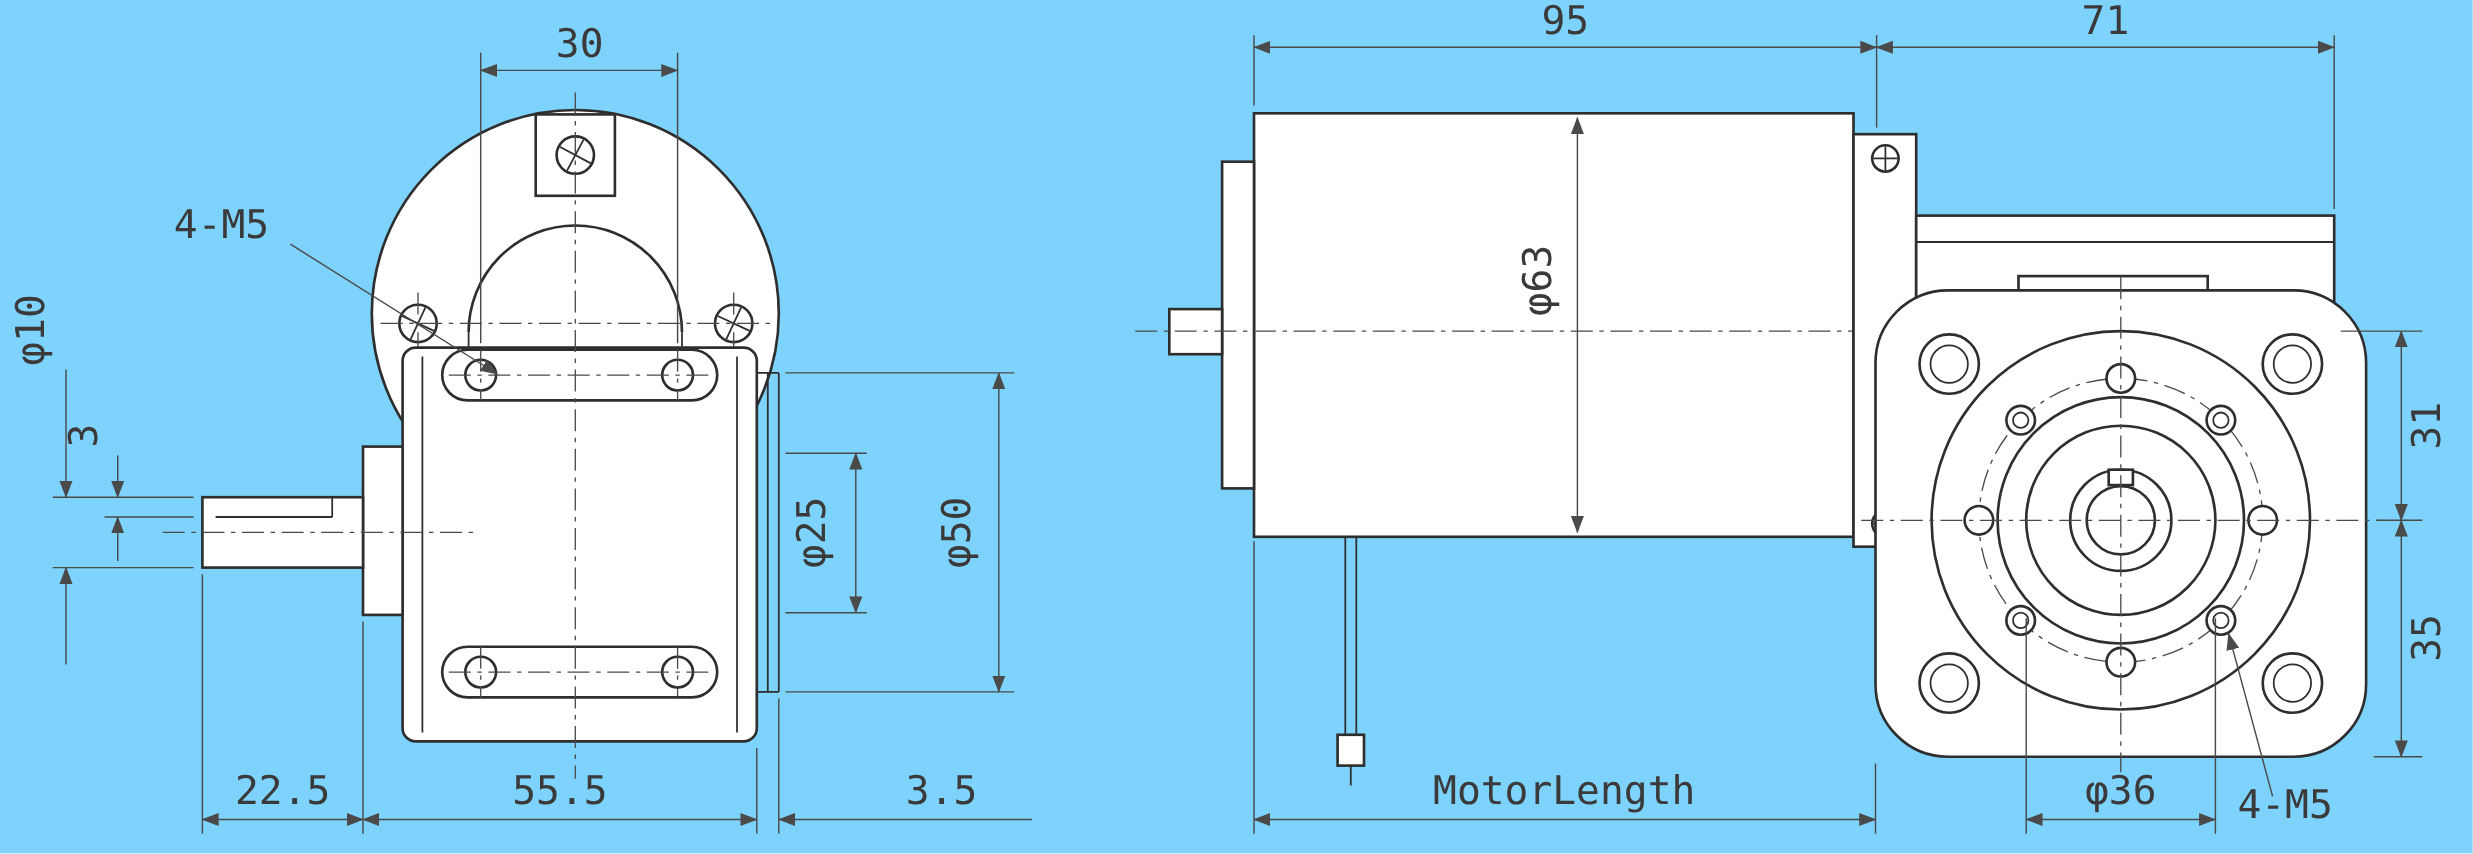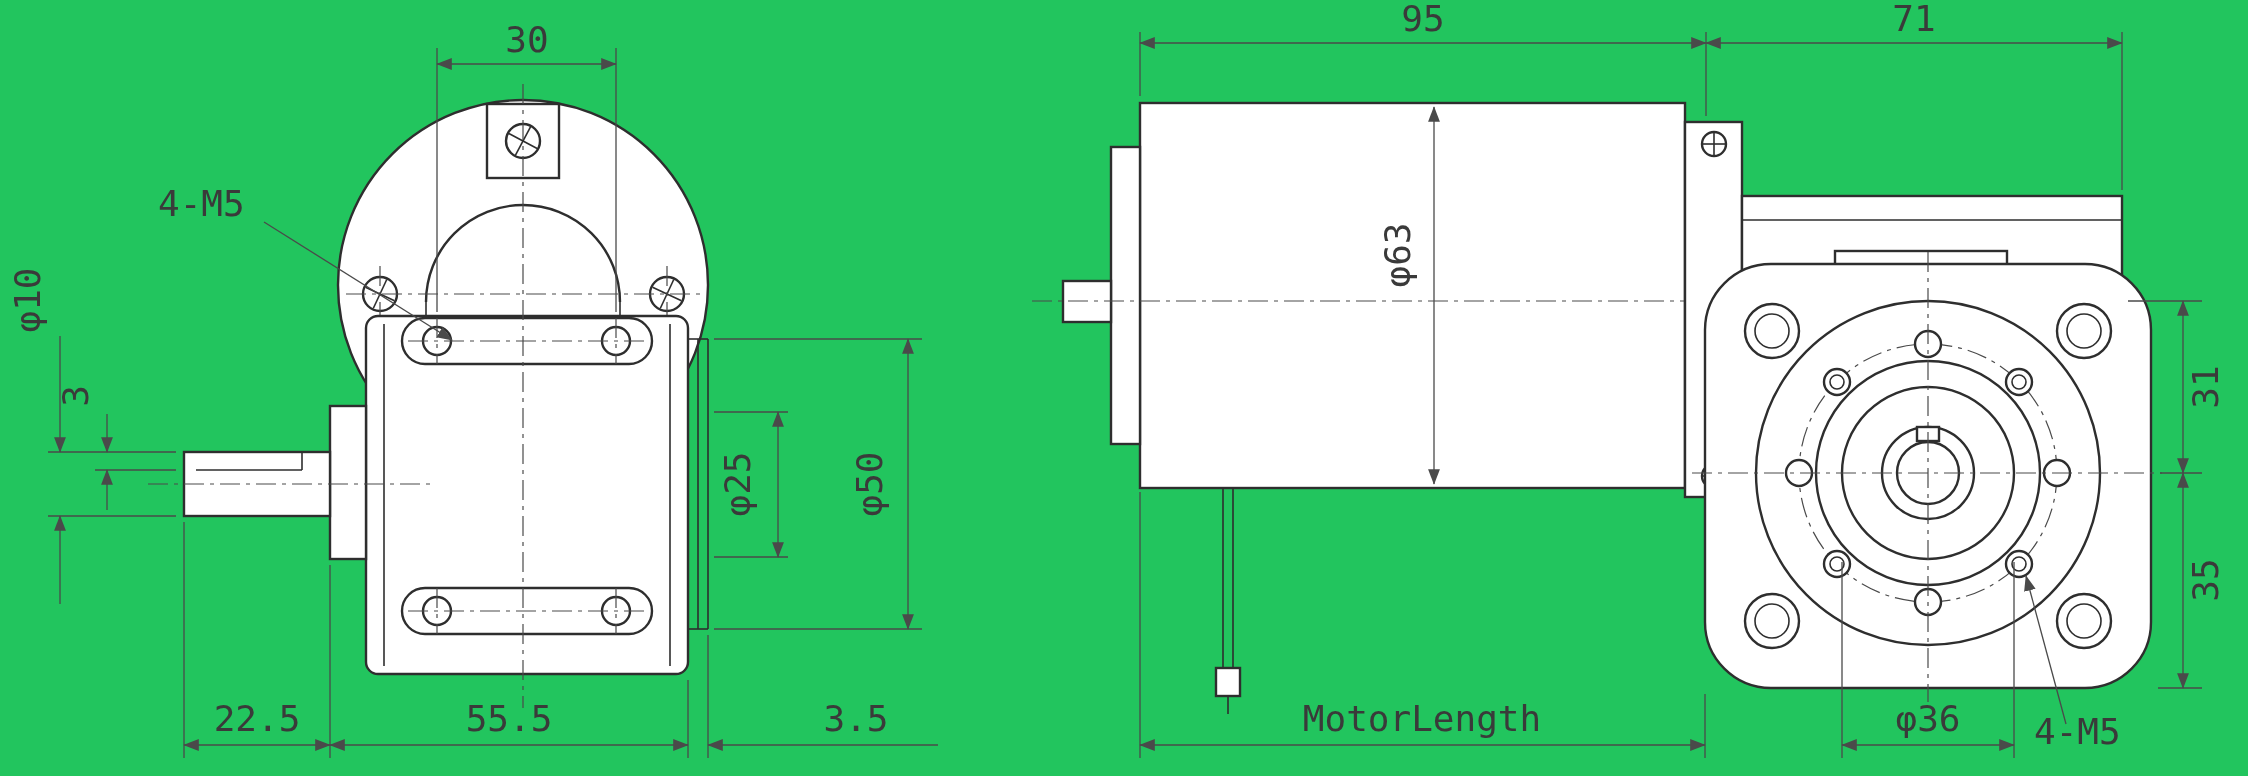--- a/index.html
+++ b/index.html
@@ -1,16 +1,16 @@
 <!DOCTYPE html>
 <html><head>
 <meta charset="utf-8">
 <style>
   html,body{margin:0;padding:0;background:#ffffff;}
-  .wrap{position:relative;width:2248px;height:776px;background:#22c55e;overflow:hidden;
+  .wrap{position:relative;width:2248px;height:776px;background:#7dd3fc;overflow:hidden;
         font-family:"DejaVu Sans Mono", monospace;}
   svg{display:block;}
   .ol  {fill:#ffffff;stroke:#2e2e2e;stroke-width:2.4;}
   .oln {fill:none;stroke:#2e2e2e;stroke-width:2.4;}
   .ol2 {fill:none;stroke:#2e2e2e;stroke-width:1.6;}
   .thin{fill:none;stroke:#4a4a4a;stroke-width:1.3;}
   .cl  {fill:none;stroke:#4a4a4a;stroke-width:1.2;stroke-dasharray:20 6 4 6;}
   .dt  {font:36px "DejaVu Sans Mono", monospace;fill:#3a3a3a;}
 </style>
 </head>

